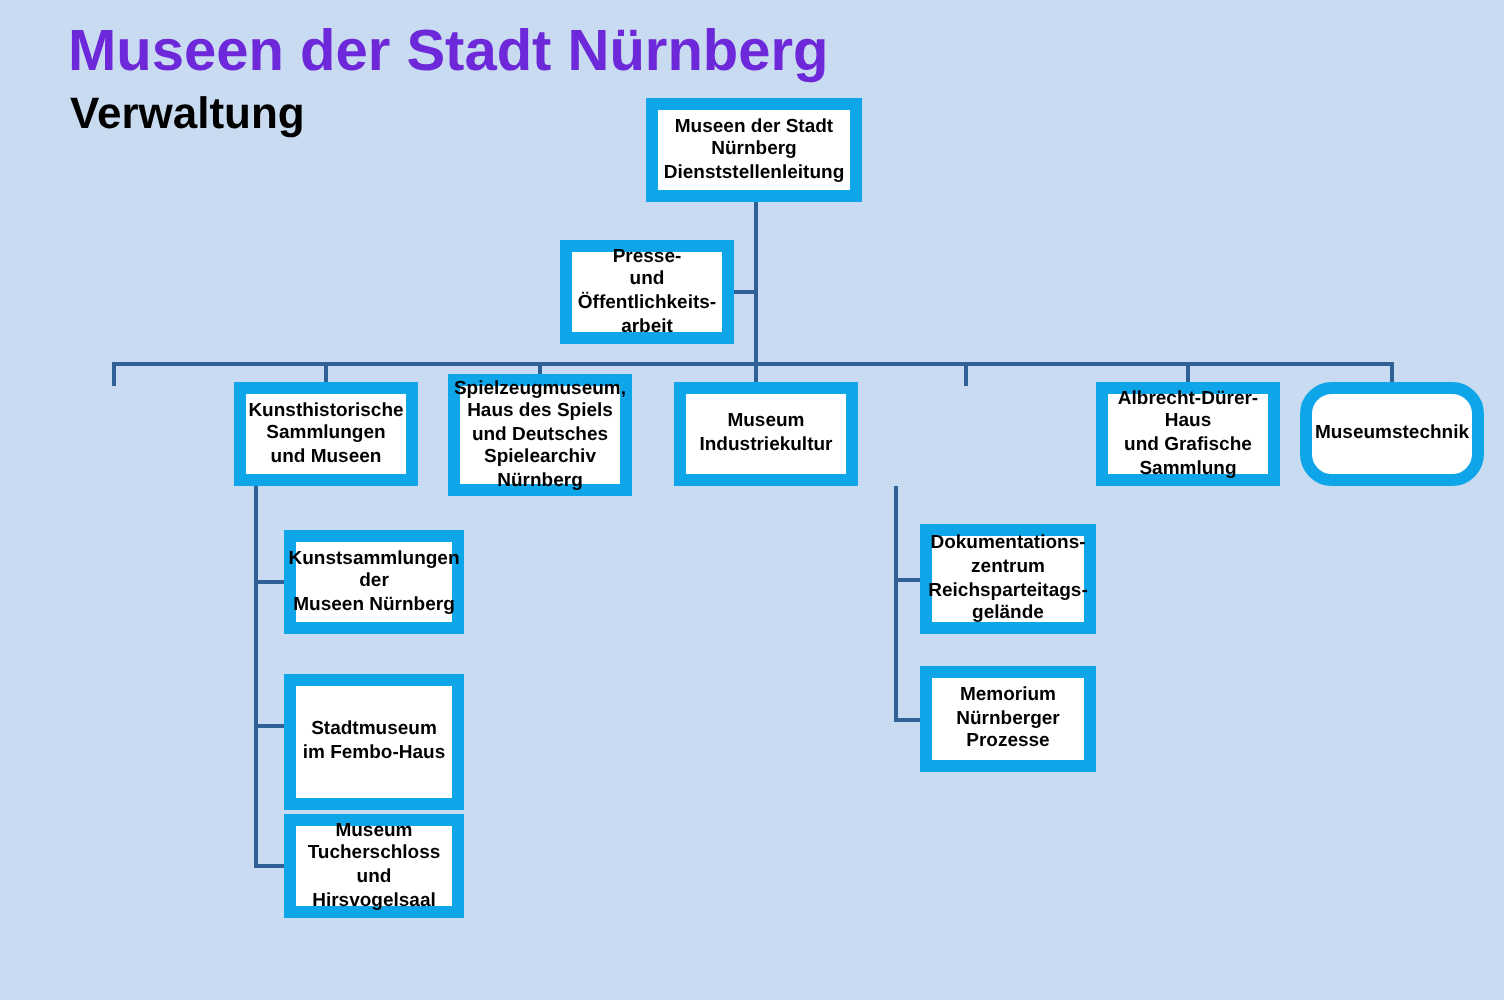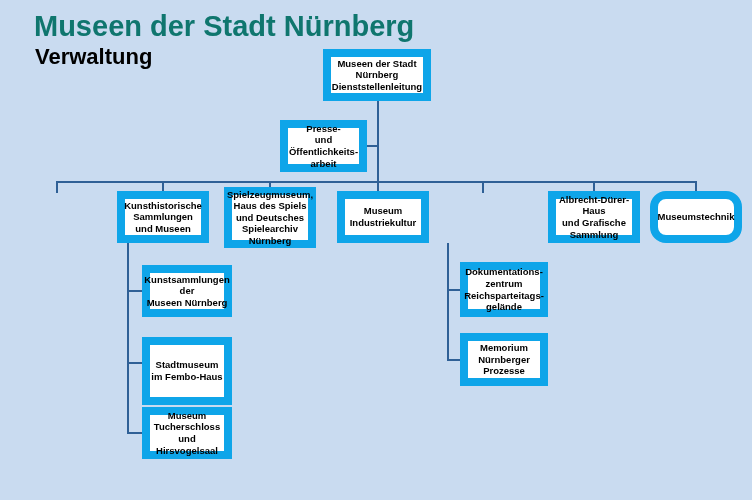--- a/index.html
+++ b/index.html
@@ -5,32 +5,32 @@
   html,body{margin:0;padding:0;}
   .page{
     position:relative;
     width:752px;height:500px;
     background:#C9DBF0;
     overflow:hidden;
     font-family:"Liberation Sans","DejaVu Sans",sans-serif;
   }
   .page-title{
     position:absolute;left:34px;top:10px;
-    font-size:29px;font-weight:bold;color:#0f766e;
+    font-size:29px;font-weight:bold;color:#6d28d9;
     letter-spacing:0px;white-space:nowrap;
   }
   .page-subtitle{
     position:absolute;left:35px;top:44px;
     font-size:22px;font-weight:bold;color:#000;
     white-space:nowrap;
   }
   .node{
     position:absolute;
     background:#FFFFFF;
-    border:8px solid #0ea5e9;
+    border:6px solid #0ea5e9;
     box-sizing:border-box;
     display:flex;align-items:center;justify-content:center;
     text-align:center;
     z-index:2;
   }
   .node .lbl{
     font-size:9.5px;font-weight:bold;color:#000;
     line-height:1.22;
     white-space:pre-line;
   }

